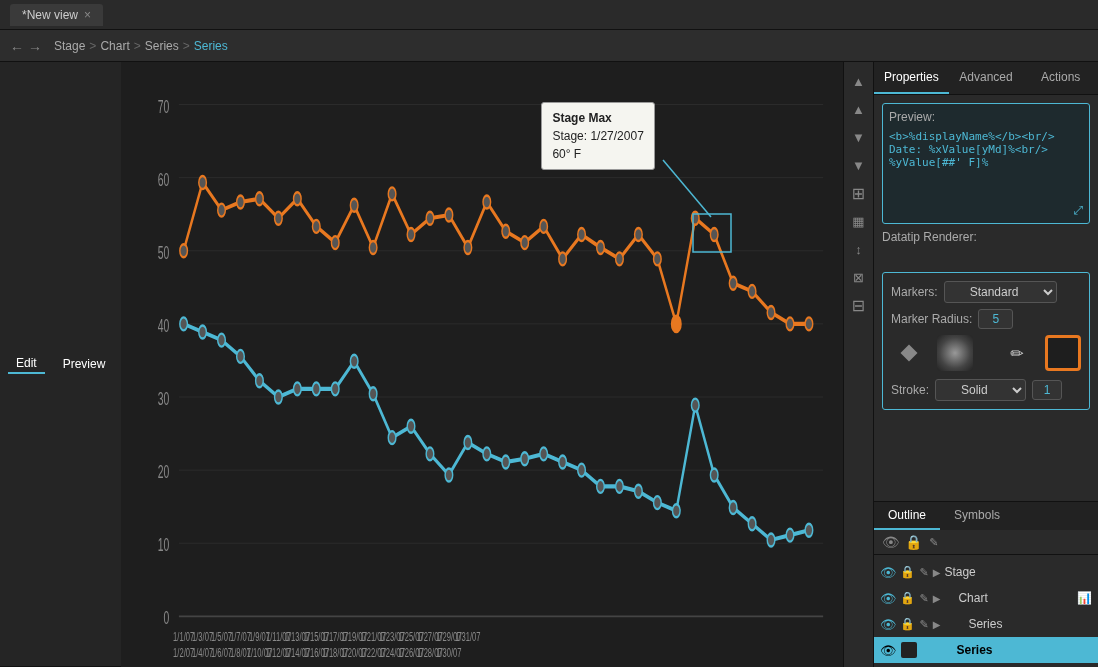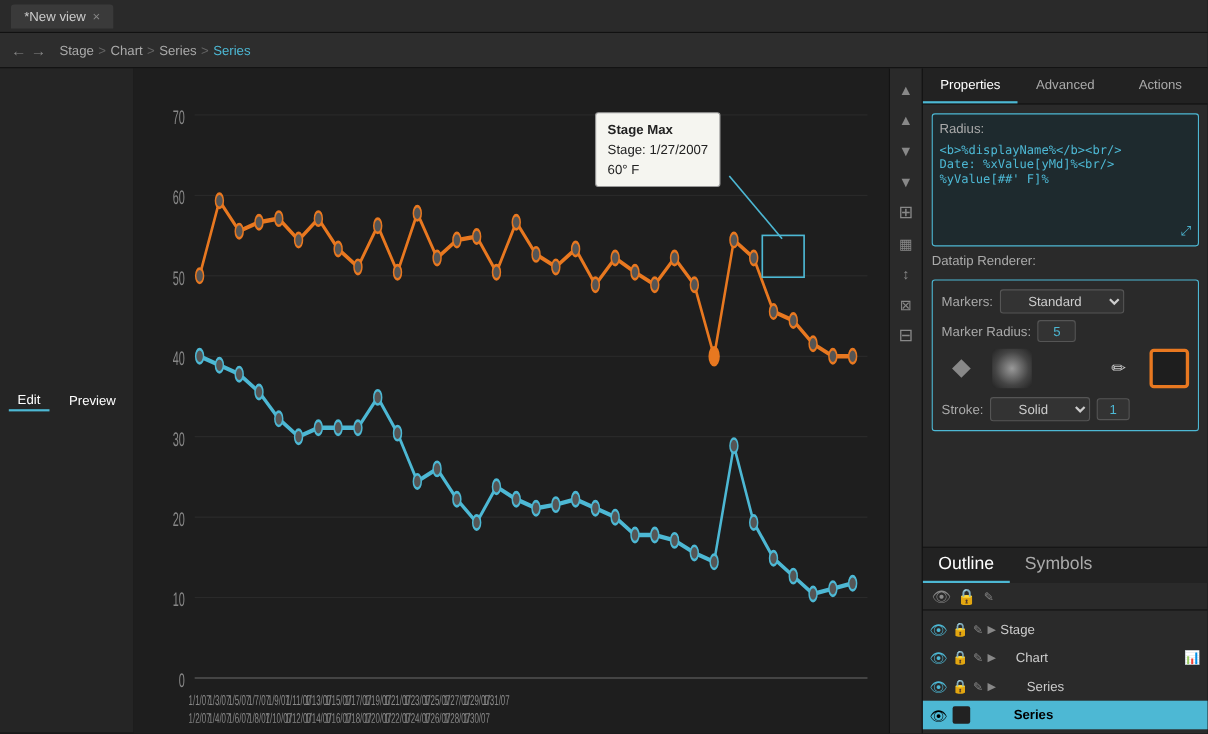--- a/index.html
+++ b/index.html
@@ -139,21 +139,21 @@
       align-items: center;
       justify-content: center;
       color: #888;
       cursor: pointer;
       font-size: 13px;
       border-radius: 2px;
     }
 
     
     .right-panel {
-      width: 260px;
+      width: 225px;
       background: #2a2a2a;
       border-left: 1px solid #111;
       display: flex;
       flex-direction: column;
       flex-shrink: 0;
     }
 
     
     .prop-tabs {
       display: flex;
@@ -228,21 +228,21 @@
       display: flex;
       justify-content: flex-end;
       color: #4db8d4;
       font-size: 12px;
     }
 
     .datatip-renderer-row {
       display: flex;
       align-items: center;
       gap: 6px;
-      margin-bottom: 10px;
+      margin-bottom: 28px;
     }
 
     
     .markers-box {
       border: 1px solid #4db8d4;
       border-radius: 3px;
       padding: 8px;
       margin-bottom: 10px;
     }
     .markers-row {
@@ -320,21 +320,21 @@
     
     .bottom-panel {
       border-top: 1px solid #111;
     }
     .bottom-tabs {
       display: flex;
       background: #222;
     }
     .bottom-tab {
       padding: 6px 14px;
-      font-size: 16px;
+      font-size: 12px;
       color: #aaa;
       cursor: pointer;
       border-bottom: 2px solid transparent;
     }
     .bottom-tab.active {
       color: #fff;
       border-bottom: 2px solid #4db8d4;
     }
     .outline-toolbar {
       display: flex;
@@ -573,21 +573,21 @@
       <div class="prop-tab active">Properties</div>
       <div class="prop-tab">Advanced</div>
       <div class="prop-tab">Actions</div>
     </div>
 
     <div class="prop-panel">
 
 
       <div class="datatip-box">
         <div class="prop-row">
-          <span class="prop-label">Radius:</span>
+          <span class="prop-label">Preview:</span>
         </div>
         <textarea style="">&lt;b&gt;%displayName%&lt;/b&gt;&lt;br/&gt;
 Date: %xValue[yMd]%&lt;br/&gt;
 %yValue[##' F]%</textarea>
         <div class="expand-icon">⤢</div>
       </div>
 
       <div class="datatip-renderer-row">
         <span class="prop-label">Datatip Renderer:</span>
       </div>

